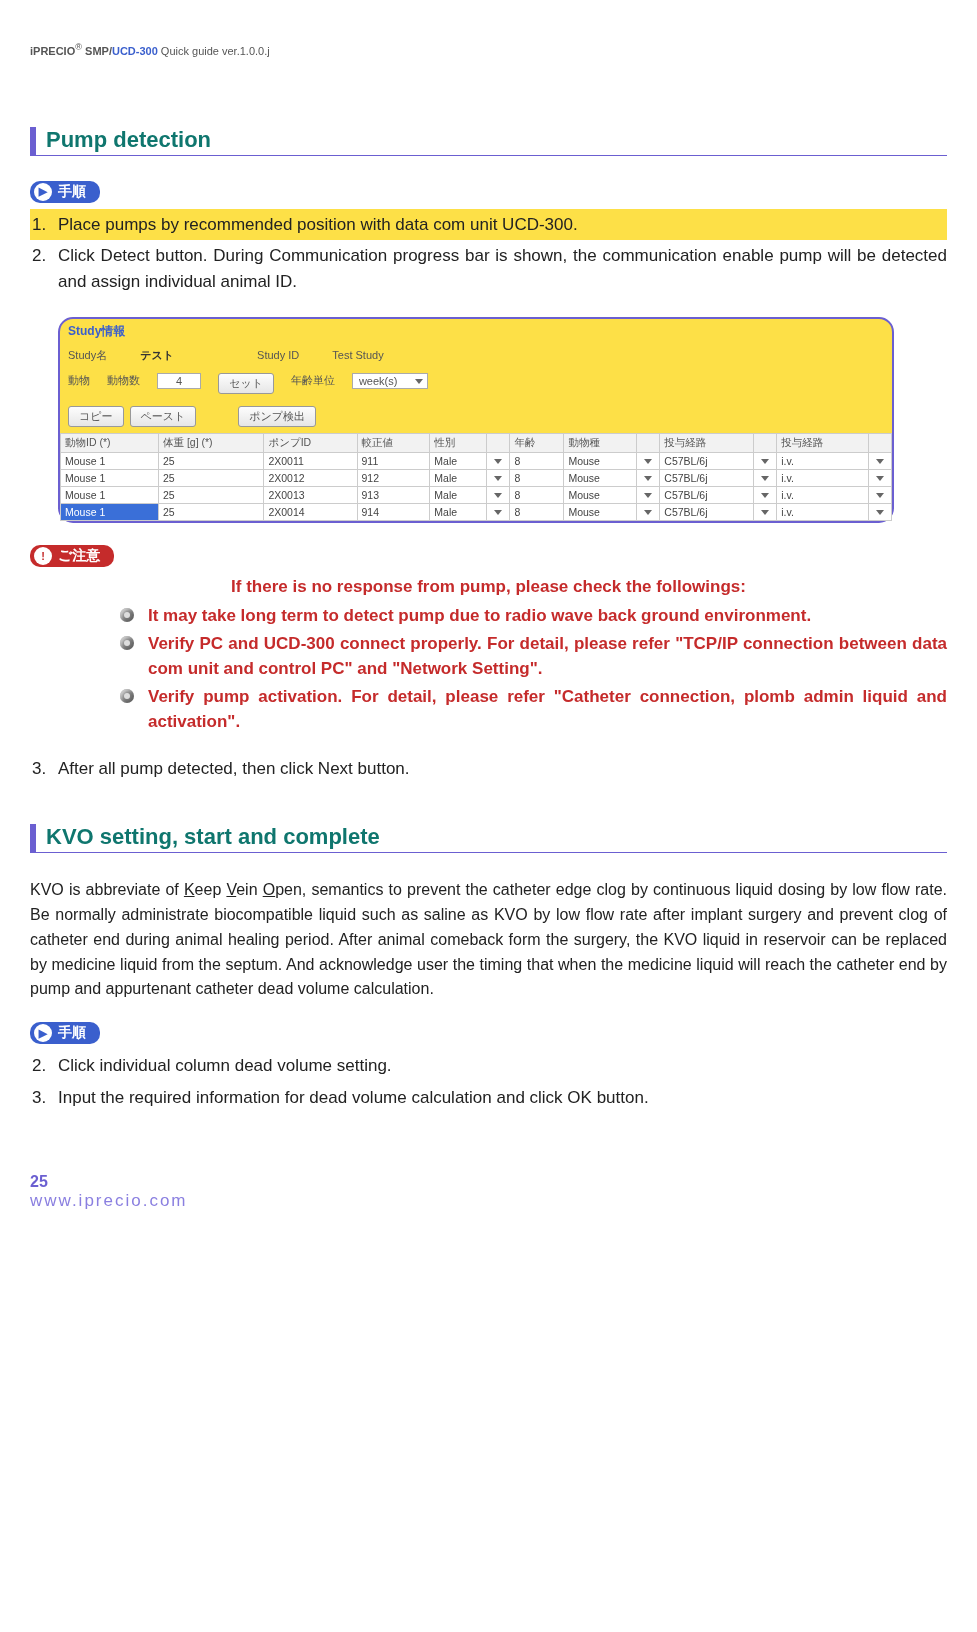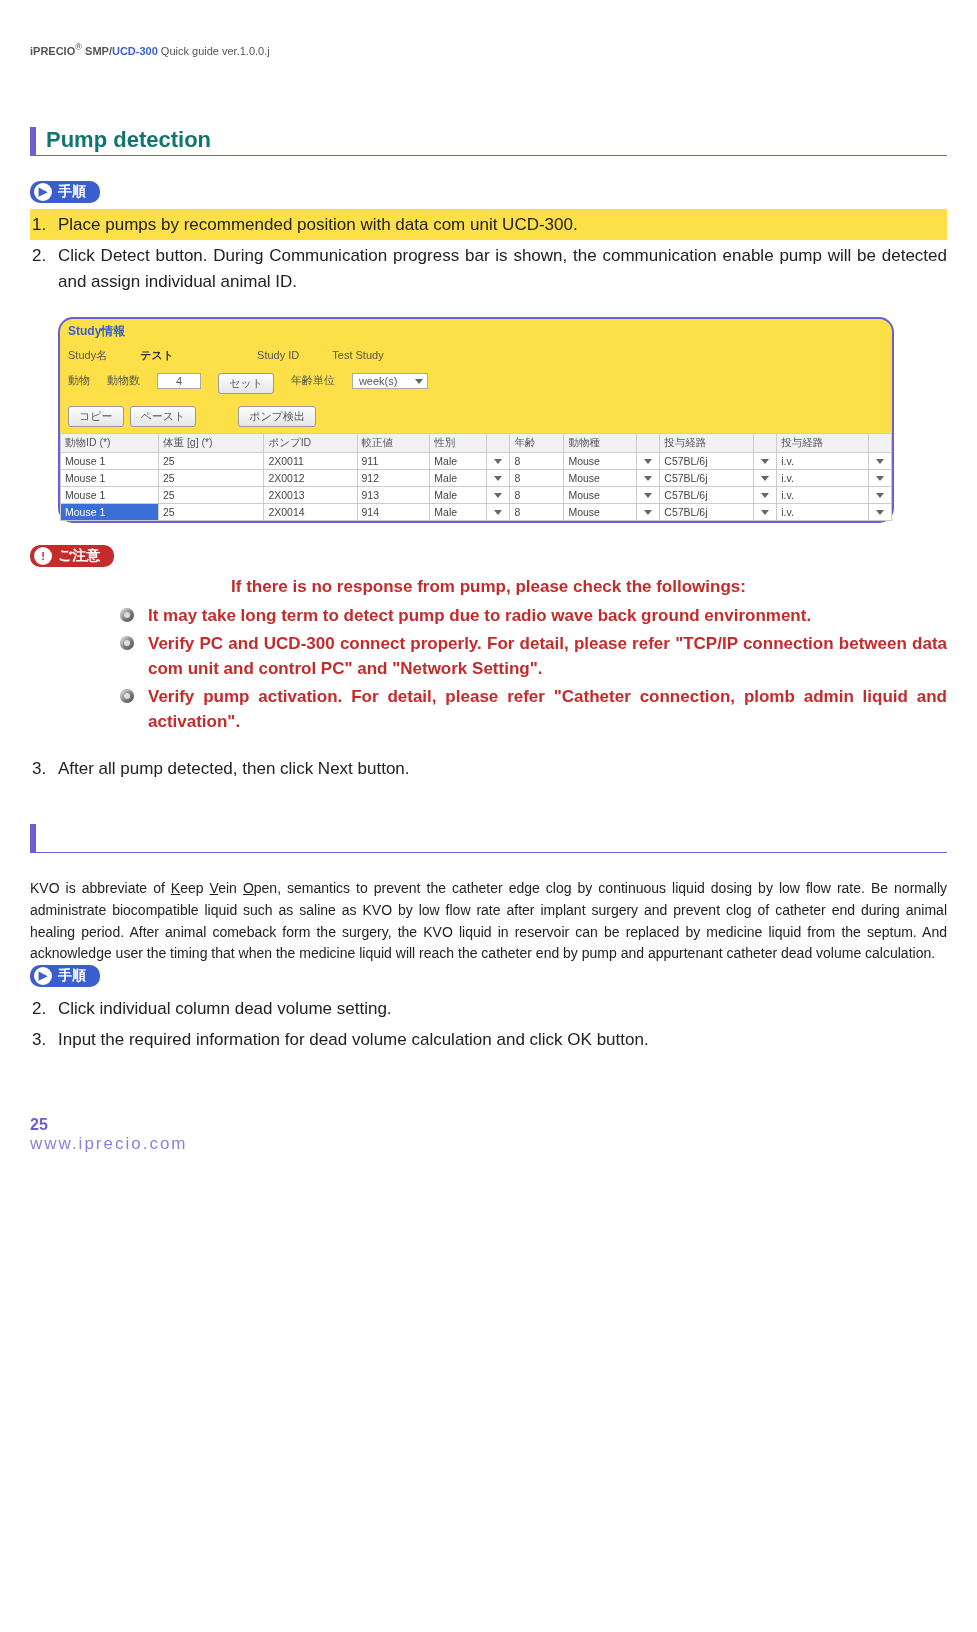--- a/index.html
+++ b/index.html
@@ -223,23 +223,24 @@
     content: "";
     position: absolute;
     left: 4px;
     top: 9px;
     width: 6px;
     height: 6px;
     border-radius: 50%;
     background: #ddd;
   }
   .para {
-    font-size: 14px;
+    font-size: 16px;
     line-height: 1.55;
     text-align: justify;
+    margin-bottom: 20px;
   }
   .footer {
     margin-top: 60px;
     font-size: 14px;
   }
   .footer .pnum {
     color: #6b5fd1;
     font-weight: bold;
     font-size: 16px;
   }
@@ -403,20 +404,21 @@
 
   <ol class="steps">
     <li data-num="3">
       <span>After all pump detected, then click </span><b>Next</b><span> button.</span>
     </li>
   </ol>
 
   
   <div class="section-head">
     <div class="bar"></div>
+    <div class="title">KVO setting, start and complete</div>
   </div>
 
   <div class="para">
     <span>KVO is abbreviate of </span><u class="key"><b>K</b></u><span>eep </span><u class="key"><b>V</b></u><span>ein </span><u class="key"><b>O</b></u><span>pen, semantics to prevent the catheter edge clog by continuous liquid dosing by low flow rate. Be normally administrate biocompatible liquid such as saline as KVO by low flow rate after implant surgery and prevent clog of catheter end during animal healing period. After animal comeback form the surgery, the KVO liquid in reservoir can be replaced by medicine liquid from the septum. And acknowledge user the timing that when the medicine liquid will reach the catheter end by pump and appurtenant catheter dead volume calculation.</span>
   </div>
 
   <div class="pill">
     <span class="circle">▶</span>
     <span>手順</span>
   </div>

